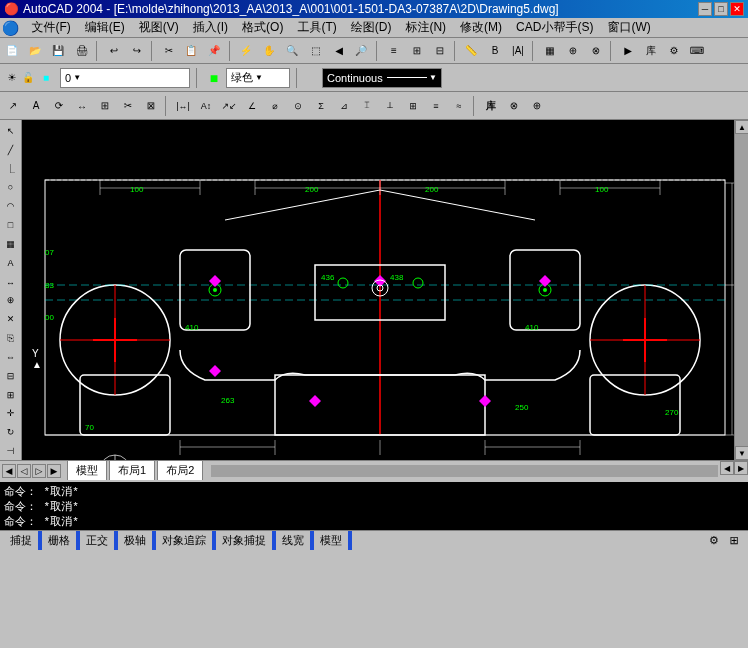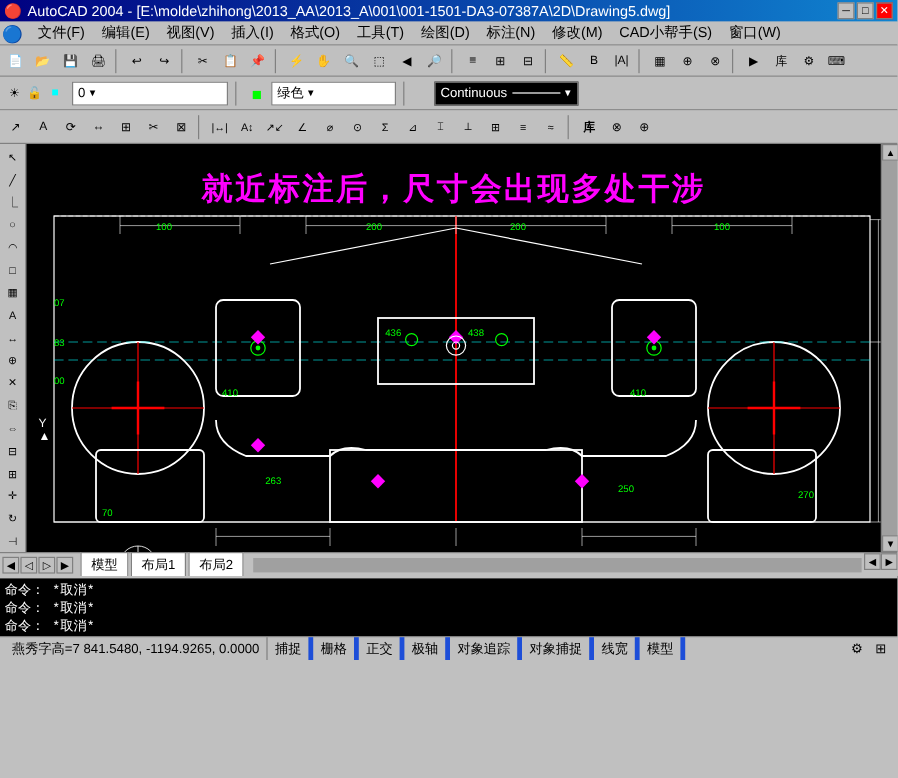--- a/index.html
+++ b/index.html
@@ -69,21 +69,21 @@
     .layer-dropdown {
       height: 20px;
       background: white;
       border: 1px solid #808080;
       font-size: 11px;
       display: flex;
       align-items: center;
       padding: 0 4px;
     }
     .layer-dropdown.wide { width: 130px; }
-    .layer-dropdown.color { width: 104px; }
+    .layer-dropdown.color { width: 64px; }
     .layer-dropdown-arrow { font-size: 8px; margin-left: 2px; }
     .layer-icons { display: flex; gap: 1px; margin-right: 2px; }
     .layer-icon { width: 16px; height: 16px; display: flex; align-items: center; justify-content: center; font-size: 10px; }
 
     
     #toolbar2 {
       background: #c0c0c0;
       height: 28px;
       display: flex;
       align-items: center;
@@ -366,21 +366,20 @@
     <div class="tb-btn" style="width:18px;height:18px;font-size:9px;">⇔</div>
     <div class="tb-btn" style="width:18px;height:18px;font-size:9px;">⊟</div>
     <div class="tb-btn" style="width:18px;height:18px;font-size:9px;">⊞</div>
     <div class="tb-btn" style="width:18px;height:18px;font-size:9px;">✛</div>
     <div class="tb-btn" style="width:18px;height:18px;font-size:9px;">↻</div>
     <div class="tb-btn" style="width:18px;height:18px;font-size:9px;">⊣</div>
   </div>
 
   <div id="canvas-area">
 
-    <div class="drawing-text">就近标注后，尺寸会出现多处干涉</div>
 
     <div style="position:absolute;bottom:90px;left:10px;color:white;font-size:10px;">Y<br>▲</div>
 
     <svg class="drawing-svg" viewBox="0 0 706 340" xmlns="http://www.w3.org/2000/svg">
 
       <rect x="20" y="60" width="680" height="255" fill="none" stroke="white" stroke-width="1"></rect>
 
       <line x1="20" y1="60" x2="700" y2="60" stroke="white" stroke-width="0.5" stroke-dasharray="4,2"></line>
 
       <line x1="20" y1="180" x2="700" y2="180" stroke="#00ffff" stroke-width="0.5" stroke-dasharray="8,4"></line>
@@ -523,21 +522,20 @@
 
 <div id="command-area">
   <div style="color:white;font-size:11px;font-family:'Courier New',monospace;">命令：  *取消*</div>
   <div style="color:white;font-size:11px;font-family:'Courier New',monospace;">命令：  *取消*</div>
   <div style="color:white;font-size:11px;font-family:'Courier New',monospace;">命令：  *取消*</div>
   <div style="color:white;font-size:11px;font-family:'Courier New',monospace;">命令：  *取消*</div>
 
 </div>
 
 <div id="status-bar">
-  <div class="status-item coords">燕秀字高=7  841.5480, -1194.9265, 0.0000</div>
   <div class="status-btn">捕捉</div>
   <div class="status-btn">栅格</div>
   <div class="status-btn">正交</div>
   <div class="status-btn">极轴</div>
   <div class="status-btn">对象追踪</div>
   <div class="status-btn">对象捕捉</div>
   <div class="status-btn">线宽</div>
   <div class="status-btn">模型</div>
   <div class="status-right">
     <div class="status-icon-btn">⚙</div>

